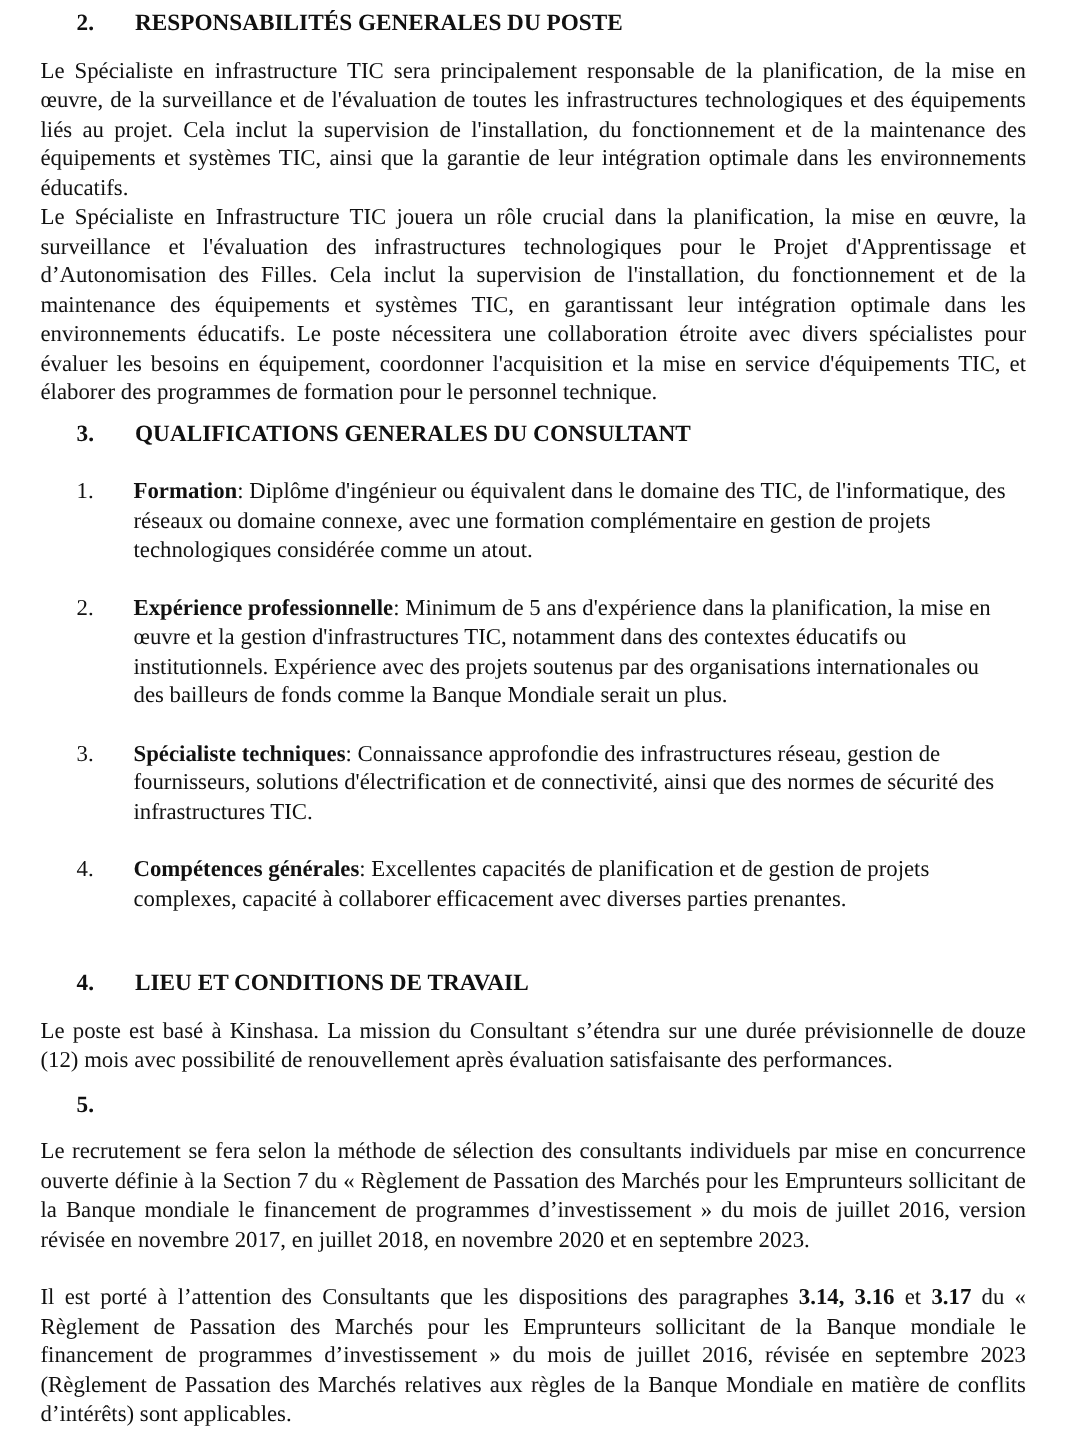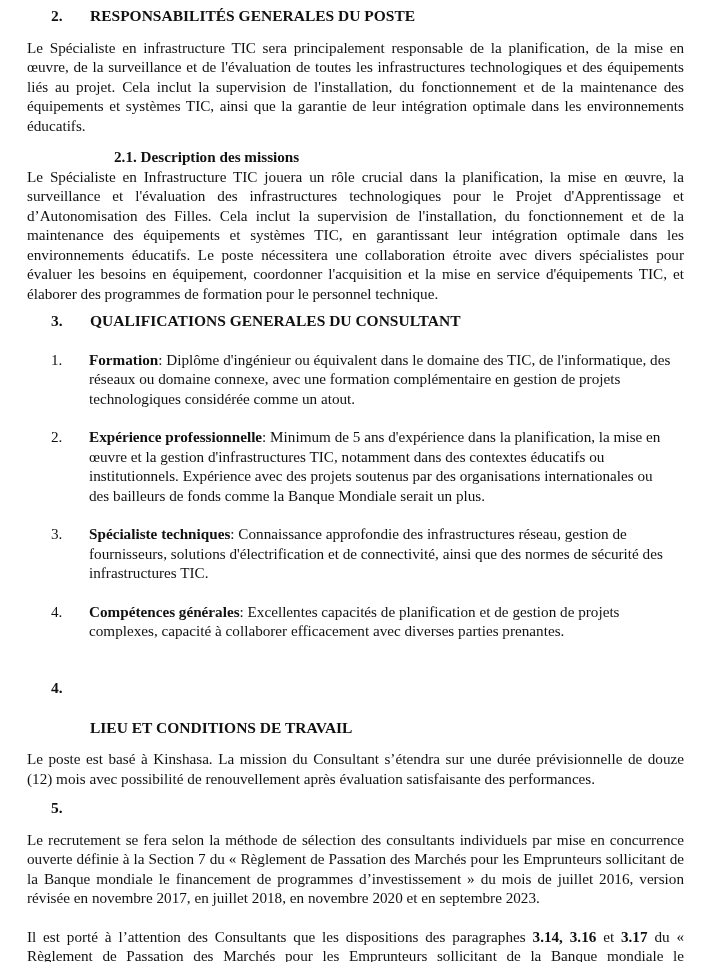--- a/index.html
+++ b/index.html
@@ -24,21 +24,20 @@
 <body>
 
 <div class="page">
 
   <div class="h2" style="padding-top:6px;">
     <span class="num">2.</span>
     <span style="padding-left:14px;">RESPONSABILITÉS GENERALES DU POSTE</span>
   </div>
   <p class="just" style="margin-top:12px;">Le Spécialiste en infrastructure TIC sera principalement responsable de la planification, de la mise en œuvre, de la surveillance et de l'évaluation de toutes les infrastructures technologiques et des équipements liés au projet. Cela inclut la supervision de l'installation, du fonctionnement et de la maintenance des équipements et systèmes TIC, ainsi que la garantie de leur intégration optimale dans les environnements éducatifs.</p>
 
-  <div class="h3" style="margin-top:12px;">2.1. Description des missions</div>
   <p class="just">Le Spécialiste en Infrastructure TIC jouera un rôle crucial dans la planification, la mise en œuvre, la surveillance et l'évaluation des infrastructures technologiques pour le Projet d'Apprentissage et d’Autonomisation des Filles. Cela inclut la supervision de l'installation, du fonctionnement et de la maintenance des équipements et systèmes TIC, en garantissant leur intégration optimale dans les environnements éducatifs. Le poste nécessitera une collaboration étroite avec divers spécialistes pour évaluer les besoins en équipement, coordonner l'acquisition et la mise en service d'équipements TIC, et élaborer des programmes de formation pour le personnel technique.</p>
 
   <div class="h2" style="margin-top:8px;">
     <span class="num">3.</span>
     <span style="padding-left:14px;">QUALIFICATIONS GENERALES DU CONSULTANT</span>
   </div>
 
   <ul class="list" style="margin-top:19px;">
     <li>
       <span class="n">1.</span>
@@ -53,21 +52,21 @@
       <span class="body" style="padding-left:13px;"><b>Spécialiste techniques</b><span>: Connaissance approfondie des infrastructures réseau, gestion de fournisseurs, solutions d'électrification et de connectivité, ainsi que des normes de sécurité des infrastructures TIC.</span></span>
     </li>
     <li style="margin-top:19px;">
       <span class="n">4.</span>
       <span class="body" style="padding-left:13px;"><b>Compétences générales</b><span>: Excellentes capacités de planification et de gestion de projets complexes, capacité à collaborer efficacement avec diverses parties prenantes.</span></span>
     </li>
   </ul>
 
   <div class="h2" style="margin-top:37px;">
     <span class="num">4.</span>
-    <span style="padding-left:14px;margin-top:40px;">LIEU ET CONDITIONS DE TRAVAIL</span>
+    <span style="padding-left:14px;">LIEU ET CONDITIONS DE TRAVAIL</span>
   </div>
   <p class="just" style="margin-top:12px;">Le poste est basé à Kinshasa. La mission du Consultant s’étendra sur une durée prévisionnelle de douze (12) mois avec possibilité de renouvellement après évaluation satisfaisante des performances.</p>
 
   <div class="h2" style="margin-top:10px;">
     <span class="num">5.</span>
   </div>
   <p class="just" style="margin-top:12px;">Le recrutement se fera selon la méthode de sélection des consultants individuels par mise en concurrence ouverte définie à la Section 7 du « Règlement de Passation des Marchés pour les Emprunteurs sollicitant de la Banque mondiale le financement de programmes d’investissement » du mois de juillet 2016, version révisée en novembre 2017, en juillet 2018, en novembre 2020 et en septembre 2023.</p>
   <p class="just" style="margin-top:19px;"><span>Il est porté à l’attention des Consultants que les dispositions des paragraphes </span><b>3.14, 3.16</b><span> et </span><b>3.17</b><span> du « Règlement de Passation des Marchés pour les Emprunteurs sollicitant de la Banque mondiale le financement de programmes d’investissement » du mois de juillet 2016, révisée en septembre 2023 (Règlement de Passation des Marchés relatives aux règles de la Banque Mondiale en matière de conflits d’intérêts) sont applicables.</span></p>
 
 </div>

